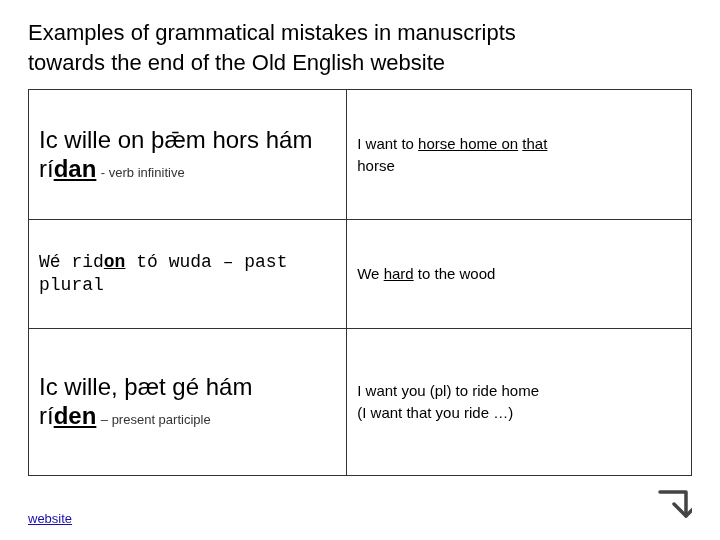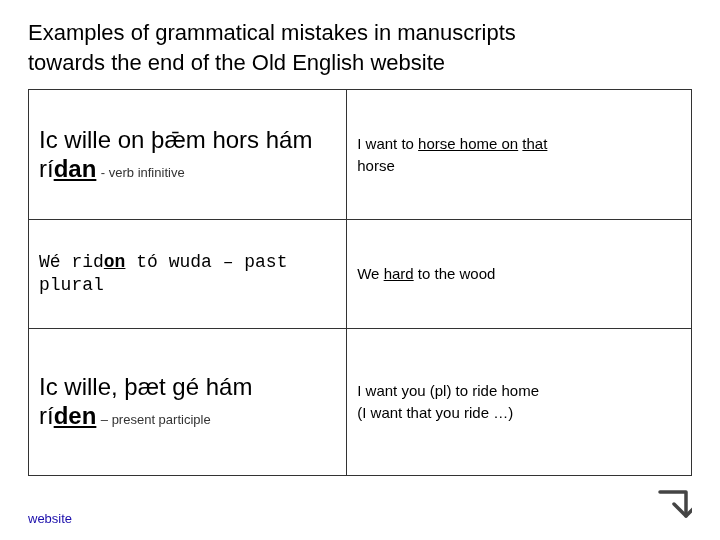--- a/index.html
+++ b/index.html
@@ -74,20 +74,21 @@
       text-decoration: underline;
     }
 
     .right-text {
       font-size: 15px;
       line-height: 1.45;
     }
 
     .website-link {
       color: #1a0dab;
+      text-decoration: underline;
       font-size: 13px;
       cursor: pointer;
     }
 
     .bottom-row {
       display: flex;
       justify-content: space-between;
       align-items: flex-end;
     }
 

